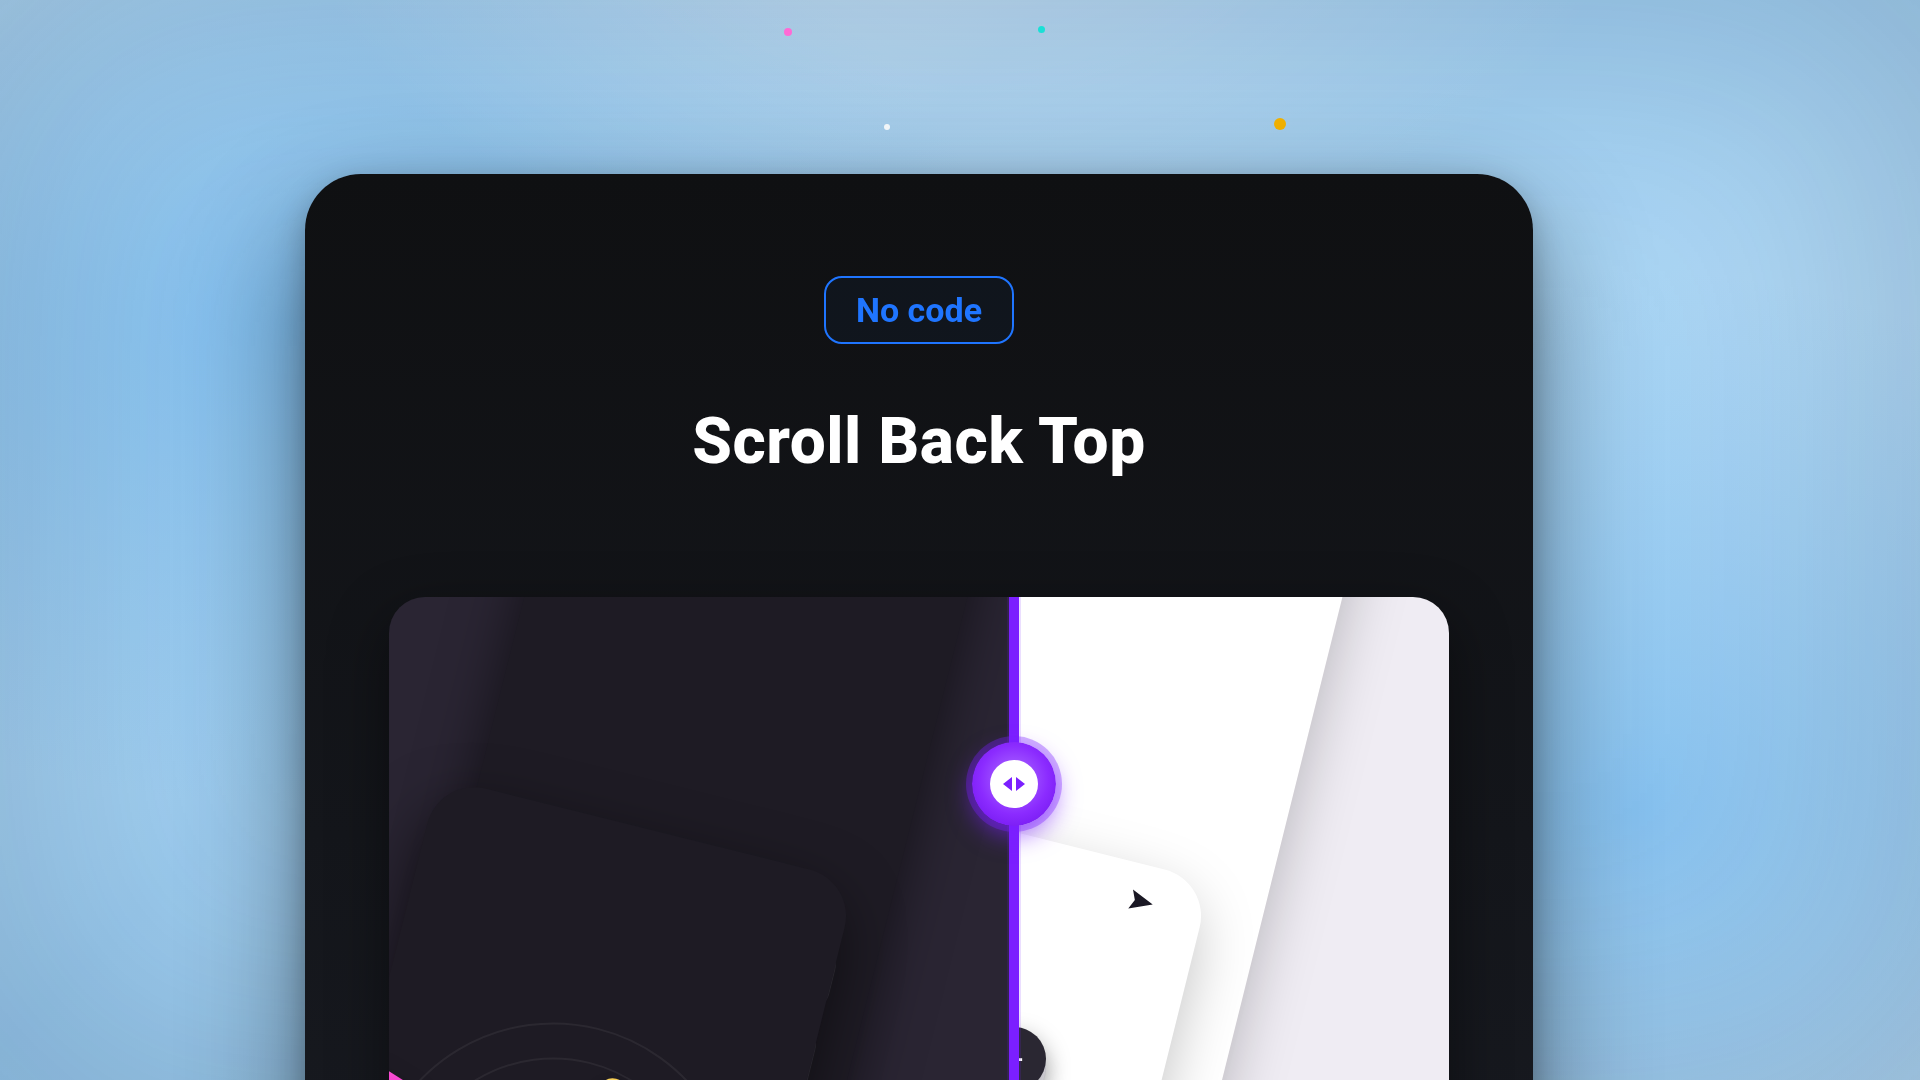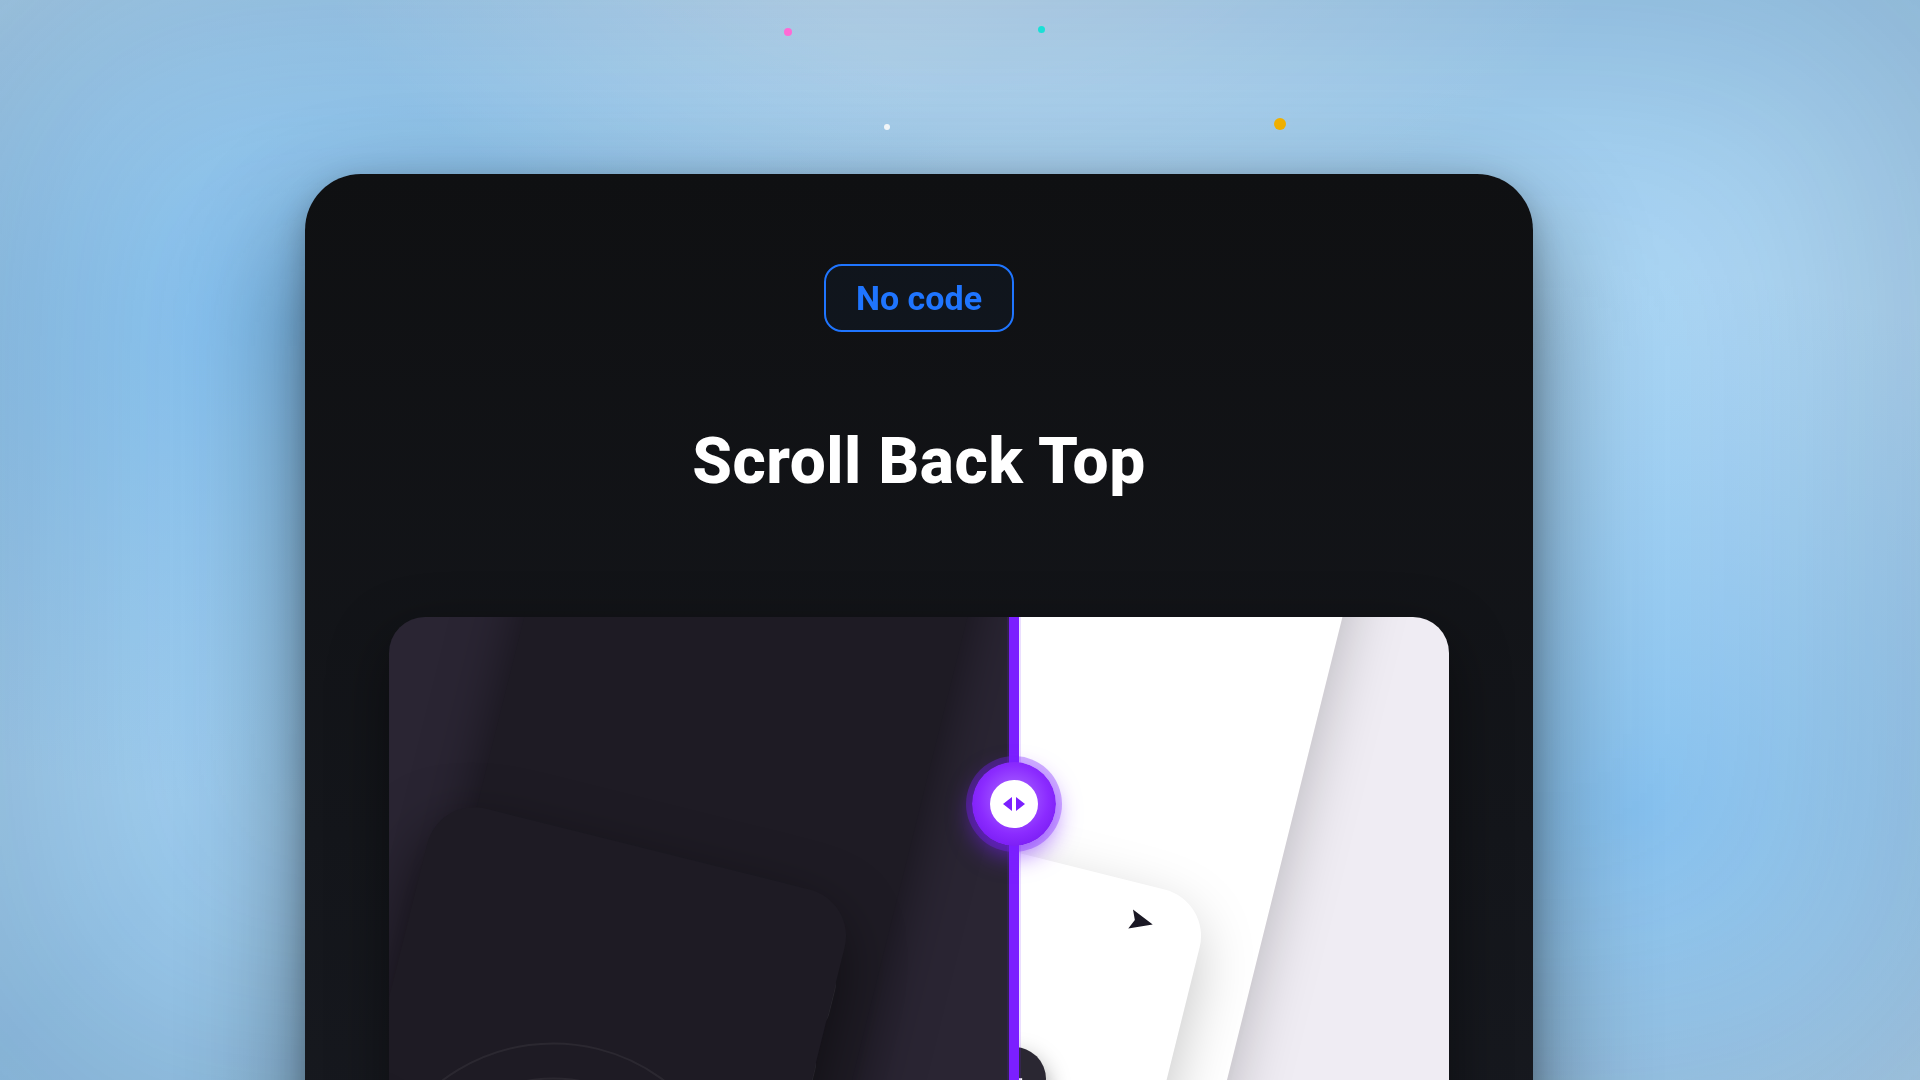--- a/index.html
+++ b/index.html
@@ -52,25 +52,26 @@
 
   
   .badge {
     border:2.5px solid #1f75ff;
     color:#1f75ff;
     font-weight:700;
     font-size:34px;
     padding:12px 30px;
     border-radius:18px;
     background:rgba(31,117,255,.04);
+    margin-top:12px;
   }
 
   
   .title {
-    margin-top:92px;
+    margin-top:60px;
     color:#fff;
     font-weight:800;
     font-size:64px;
     letter-spacing:.5px;
   }
 
   
   .preview {
     position:relative;
     margin-top:118px;

